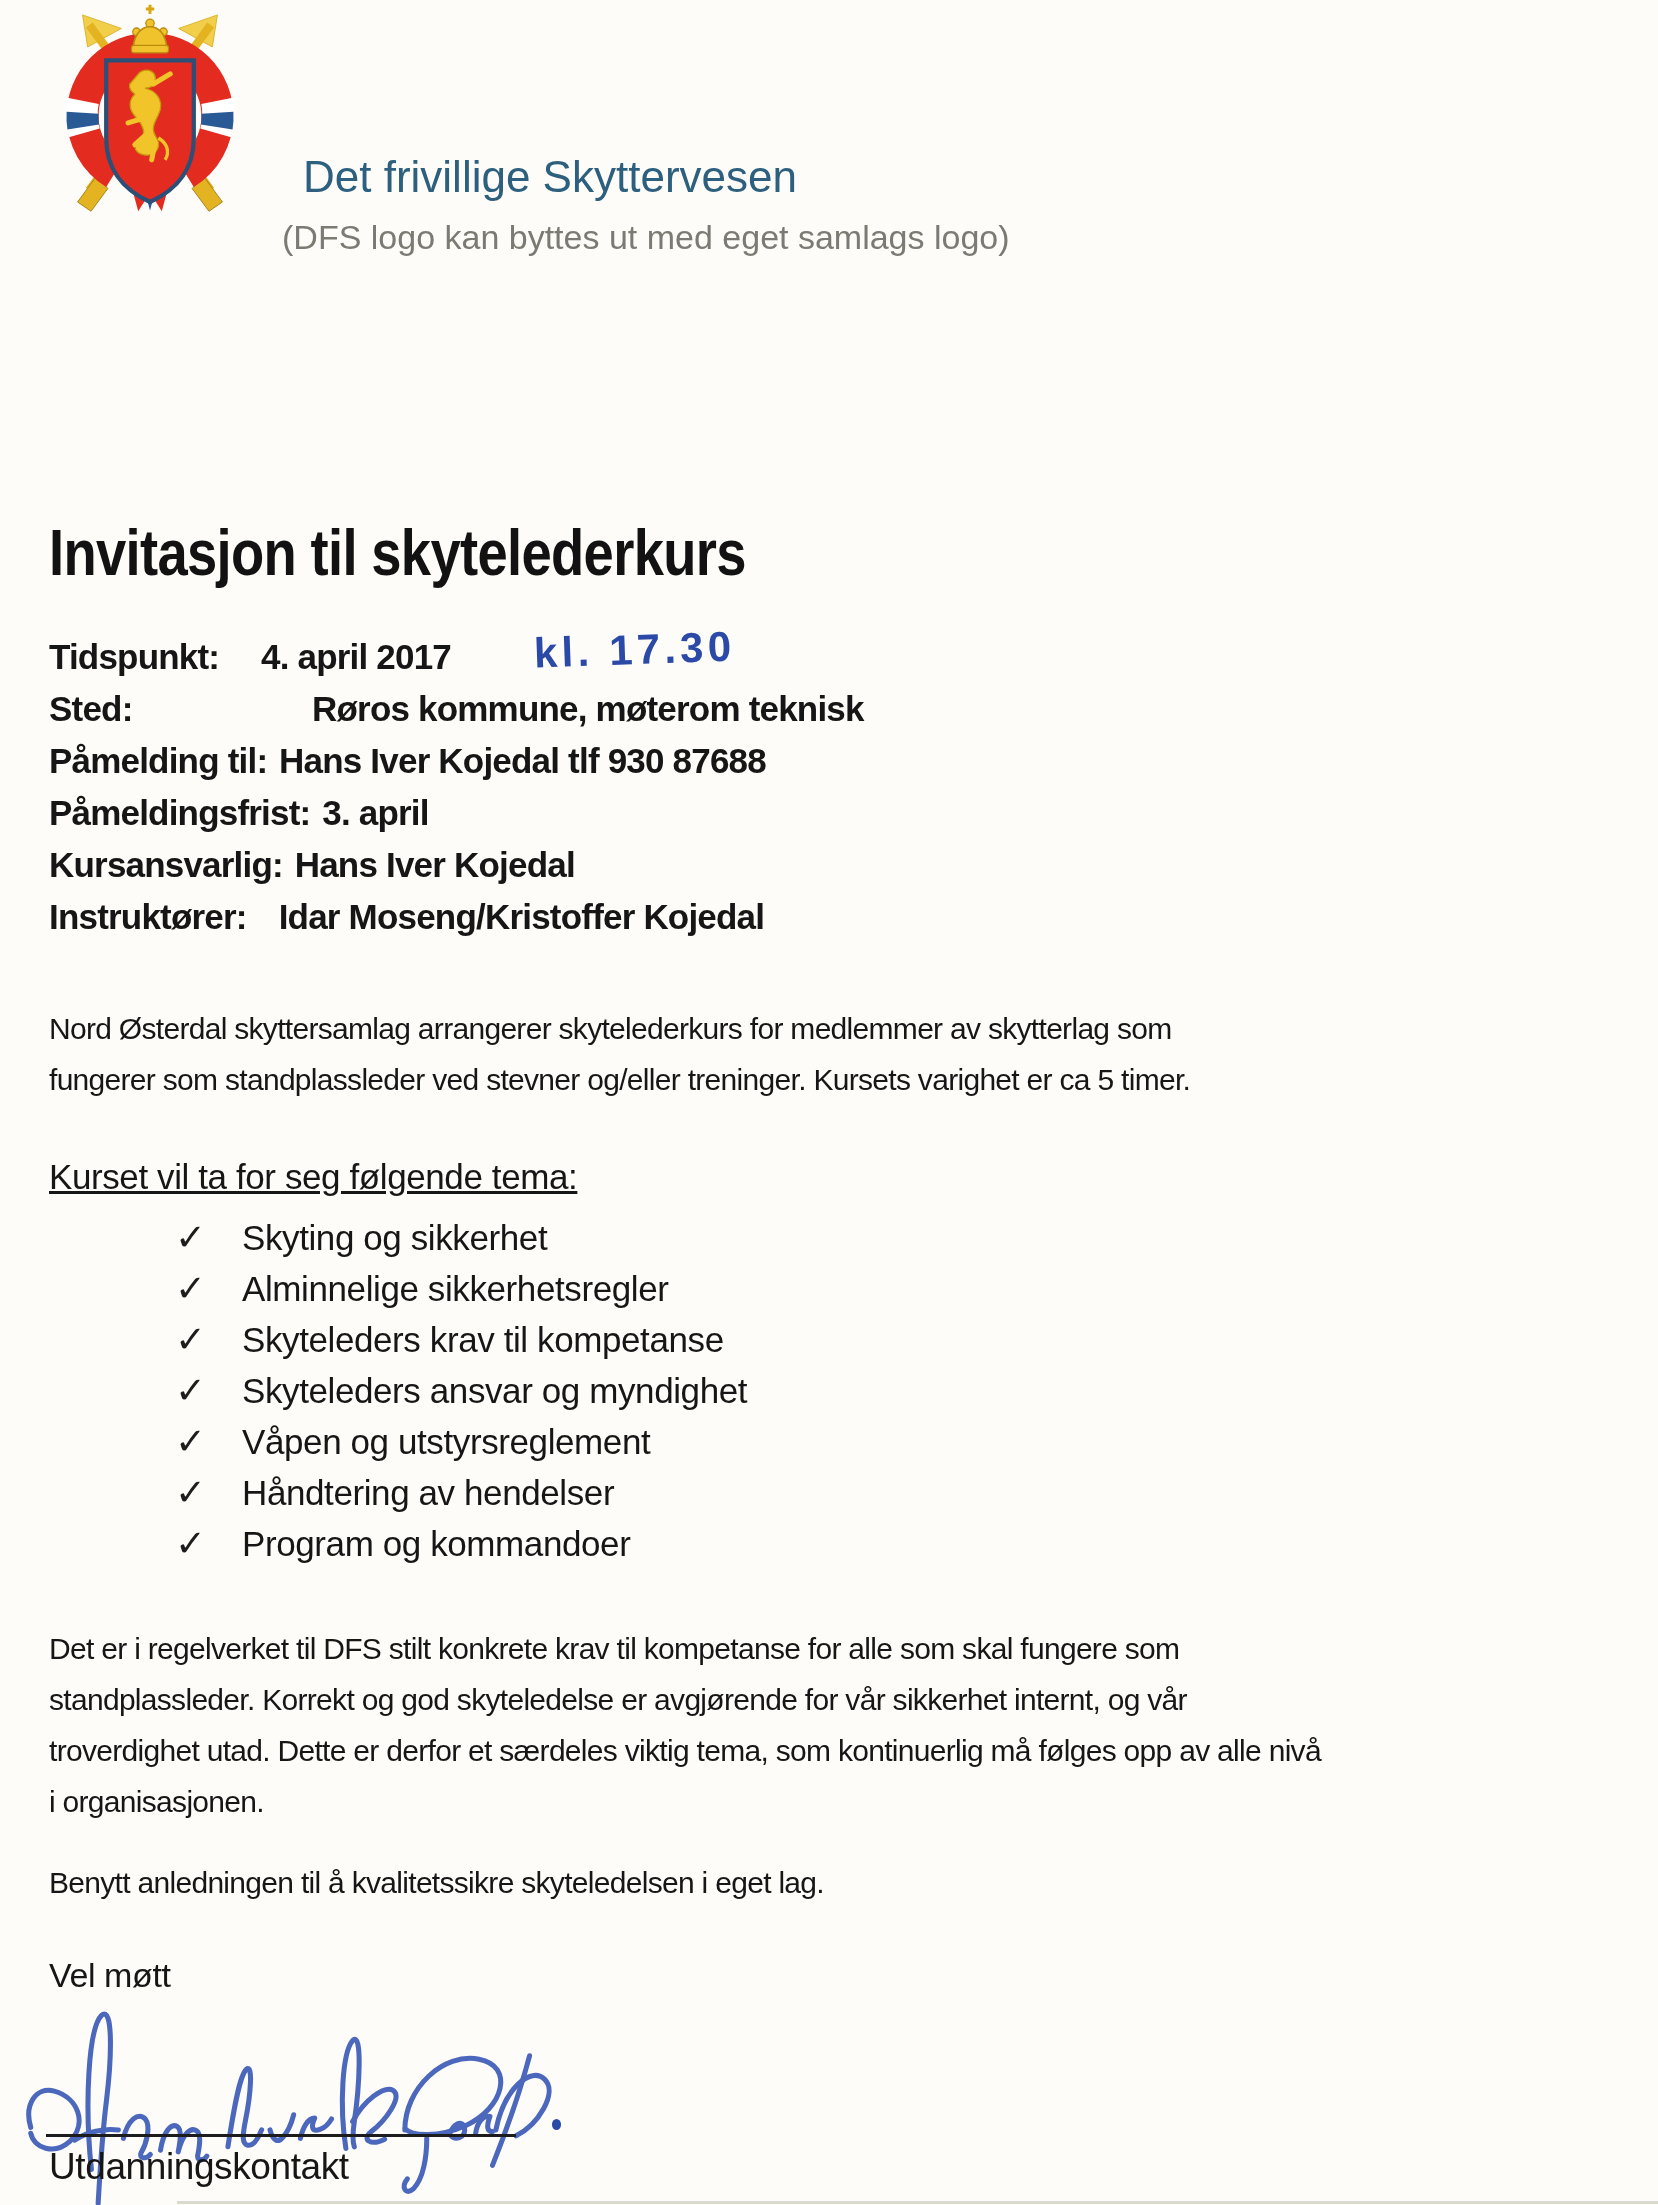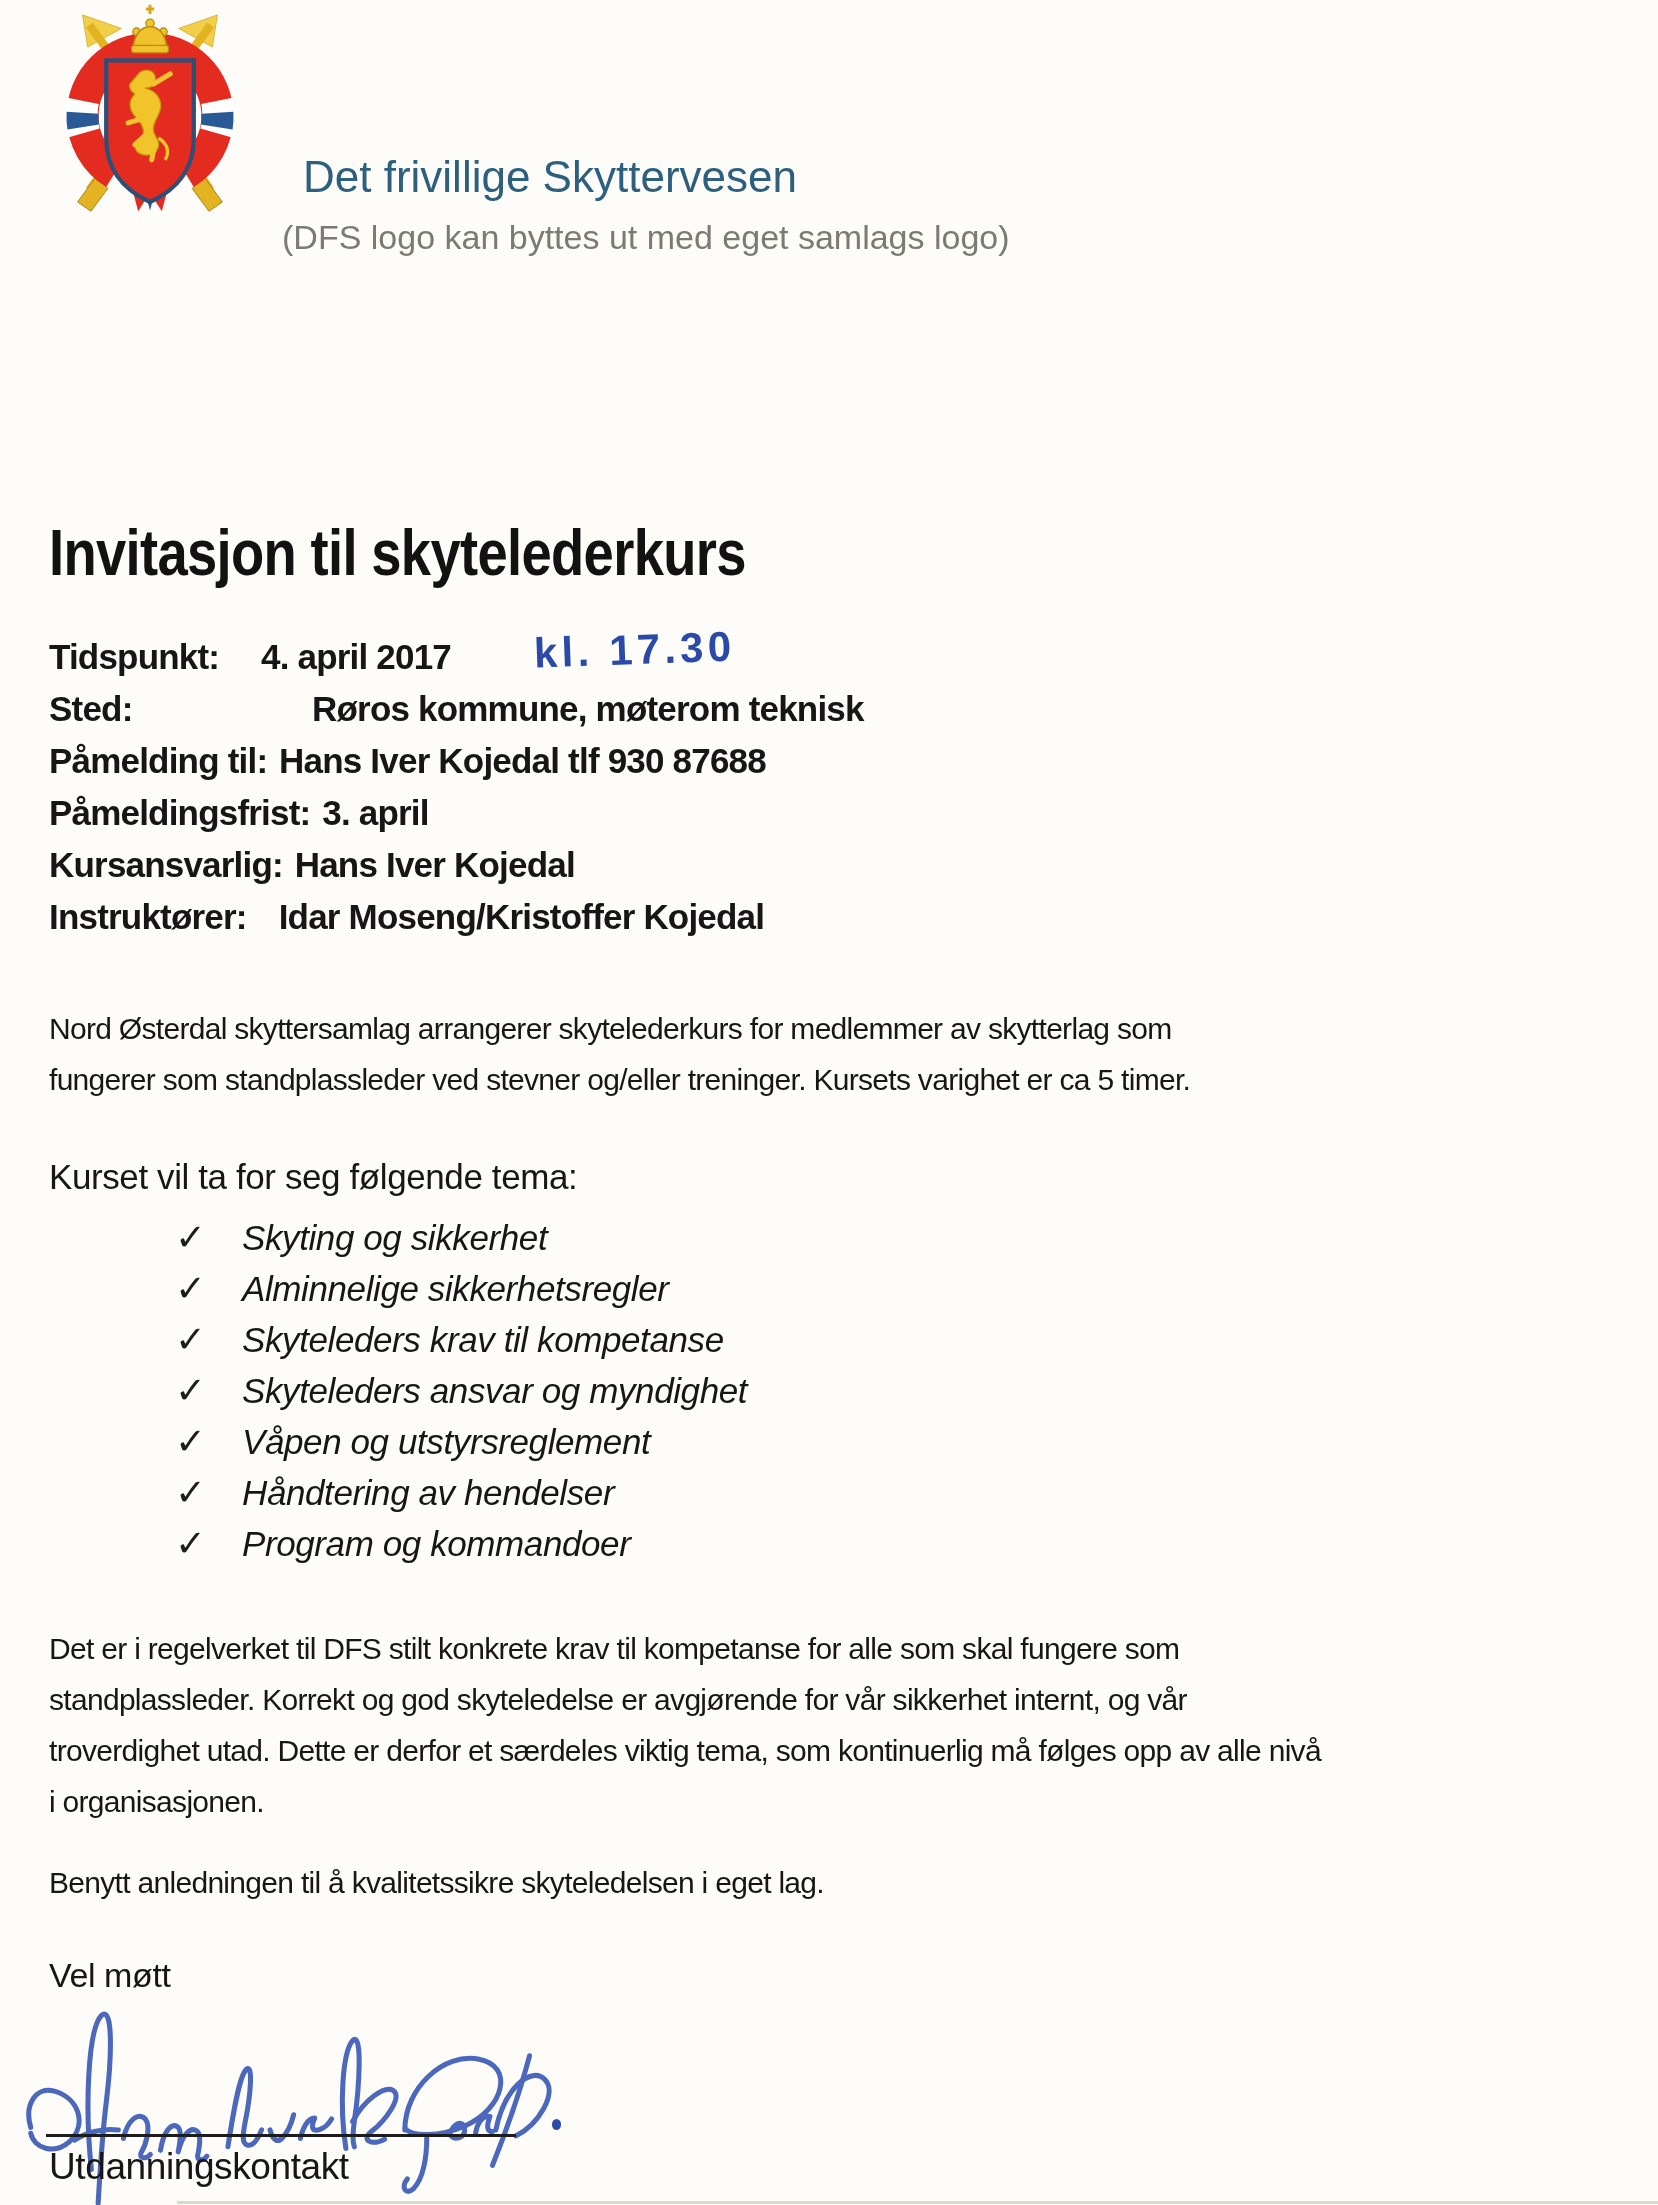--- a/index.html
+++ b/index.html
@@ -53,26 +53,26 @@
   }
   
   .para{
     position:absolute;left:49px;width:1597px;
     font-size:30px;line-height:51px;letter-spacing:-0.7px;
     white-space:pre-line;
   }
   .intro{top:1003px;}
   .topics-heading{
     position:absolute;left:49px;top:1157px;
-    font-size:35px;letter-spacing:-0.4px;
+    font-size:35px;letter-spacing:-0.4px;text-decoration:underline;
   }
   .topics{position:absolute;left:175px;top:1212px;list-style:none;margin:0;padding:0;}
   .topic-item{height:51px;line-height:51px;white-space:nowrap;}
   .check{display:inline-block;width:67px;font-size:37px;color:#1d1d1d;}
-  .topic-text{font-size:35px;letter-spacing:-0.4px;font-style:italic;}
+  .topic-text{font-size:35px;letter-spacing:-0.4px;}
   .body-par{top:1623px;}
   .closing{top:1857px;}
   .salutation{
     position:absolute;left:49px;top:1956px;
     font-size:34px;letter-spacing:-0.4px;
   }
   
   .signature-svg{position:absolute;left:23.6px;top:2005px;width:546px;height:201px;overflow:visible;}
   .sig-underline{position:absolute;left:46px;top:2134px;width:470px;height:3.4px;background:#1c1c1c;}
   .sig-period{position:absolute;left:552px;top:2119px;width:9.3px;height:11px;border-radius:50%;background:#2b4aa8;}

